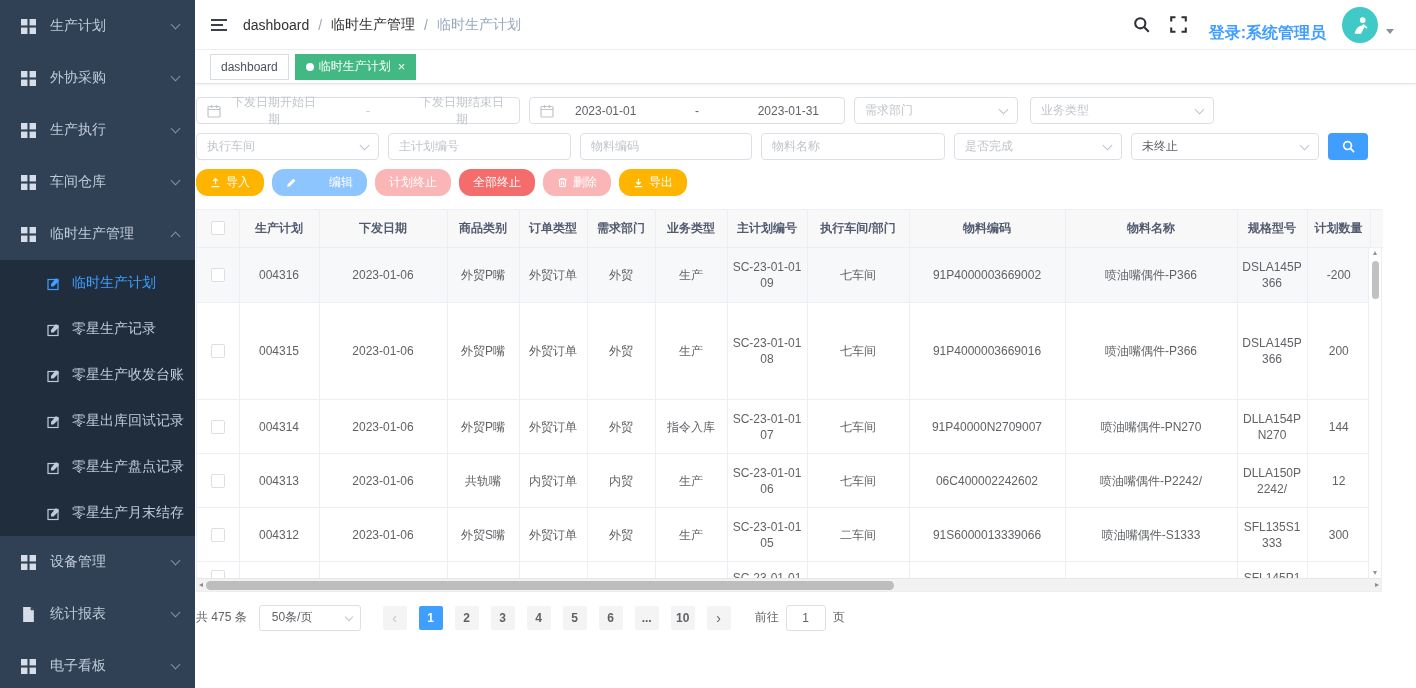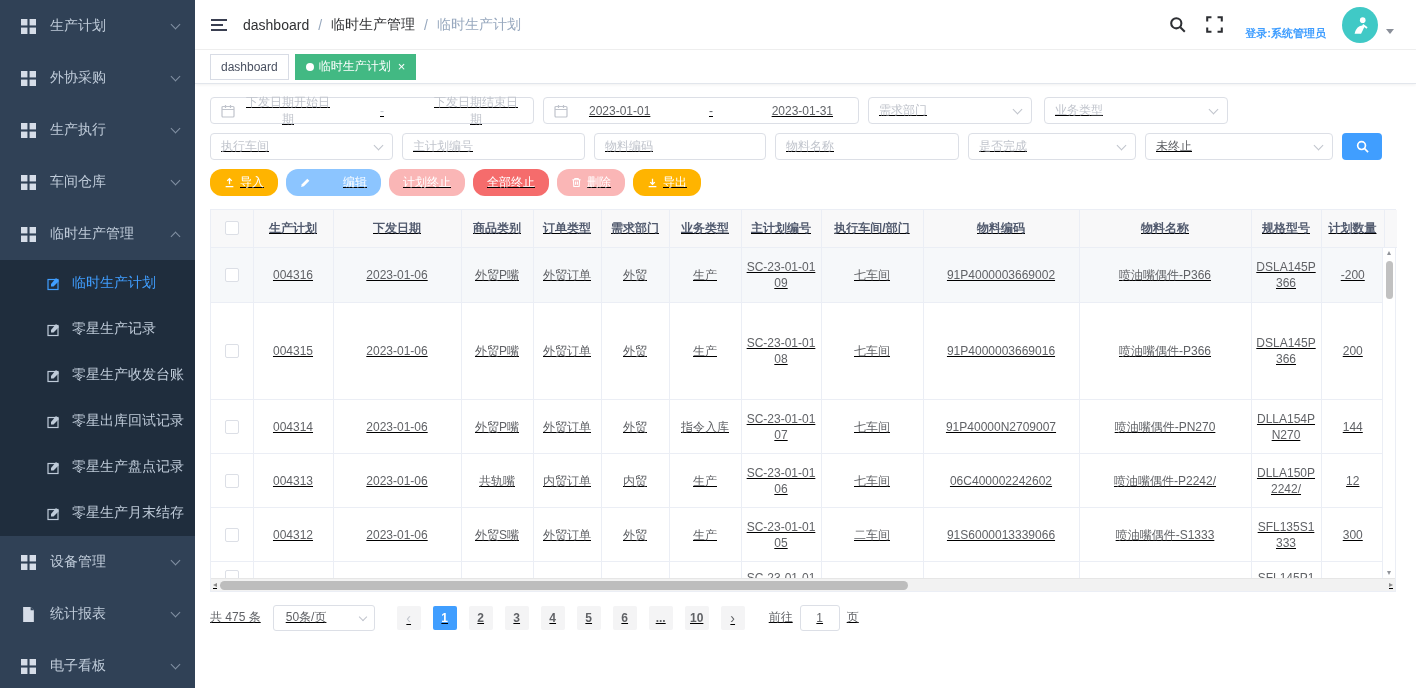--- a/index.html
+++ b/index.html
@@ -25,31 +25,31 @@
   .topbar { height:50px; display:flex; align-items:center; padding:0 22px 0 16px; border-bottom:1px solid #f0f0f0; }
   .hamburger { display:flex; flex-direction:column; gap:3px; margin-right:16px; cursor:pointer; }
   .hamburger i { display:block; width:16px; height:2px; background:#3a3f51; }
   .hamburger i:nth-child(2){ width:12px; }
   .breadcrumb { display:flex; align-items:center; font-size:14px; color:#303133; gap:9px; }
   .bc-sep { color:#97a8be; }
   .bc-last { color:#97a8be; }
   .topbar-right { margin-left:auto; display:flex; align-items:center; }
   .tb-ic { width:17px; height:17px; color:#2d2f33; margin-left:20px; cursor:pointer; display:flex; }
   .tb-ic svg { width:17px; height:17px; }
-  .login { color:#409eff; font-size:11px; font-weight:700; margin-left:22px; cursor:pointer;margin-top:17px; }
+  .login { color:#409eff; font-size:16px; font-weight:700; margin-left:22px; cursor:pointer;margin-top:17px; }
   .avatar { width:36px; height:36px; border-radius:50%; background:#40c9c6; margin-left:16px; display:flex; align-items:center; justify-content:center; overflow:hidden; cursor:pointer; }
   .caret { width:0; height:0; border-left:4px solid transparent; border-right:4px solid transparent; border-top:5px solid #8a8f99; margin:14px 0 0 8px; cursor:pointer; }
   
   .tabbar { height:34px; display:flex; align-items:center; gap:6px; padding:0 0 0 15px; border-bottom:1px solid #e2e6ec; box-shadow:0 1px 3px rgba(0,0,0,.06); }
   .tab { height:26px; display:flex; align-items:center; gap:5px; padding:0 10px; border:1px solid #d8dce5; background:#fff; color:#495060; font-size:12px; cursor:pointer; }
   .tab.active { background:#42b983; border-color:#42b983; color:#fff; }
   .tab .dot { width:8px; height:8px; border-radius:50%; background:#fff; }
   .tab .close { font-size:13px; line-height:1; margin-left:2px; }
   
-  .content { padding:13px 15px 0;text-decoration:underline; }
+  .content { padding:13px 1px 0; }
   .frow { display:flex; gap:9px; margin-bottom:9px; }
   .ctrl { height:27px; border:1px solid #dcdfe6; border-radius:4px; background:#fff; display:flex; align-items:center; padding:0 10px; font-size:12px; color:#c0c4cc; }
   .ctrl .cal { width:14px; height:14px; color:#c0c4cc; margin-right:6px; flex:none; display:flex; }
   .ctrl .cal svg { width:14px; height:14px; }
   .ctrl.range span.seg { flex:1; text-align:center; }
   .ctrl .chvs { width:7px; height:7px; border-right:1.4px solid #c0c4cc; border-bottom:1.4px solid #c0c4cc; transform:rotate(45deg); margin:-3px 0 0 auto; }
   .ctrl .val { color:#606266; }
   .btn-search { width:40px; height:27px; background:#409eff; border:none; border-radius:4px; color:#fff; display:flex; align-items:center; justify-content:center; cursor:pointer; }
   .btn-search svg { width:13px; height:13px; }
   .actions { display:flex; gap:8px; margin:3px 0 13px; }

